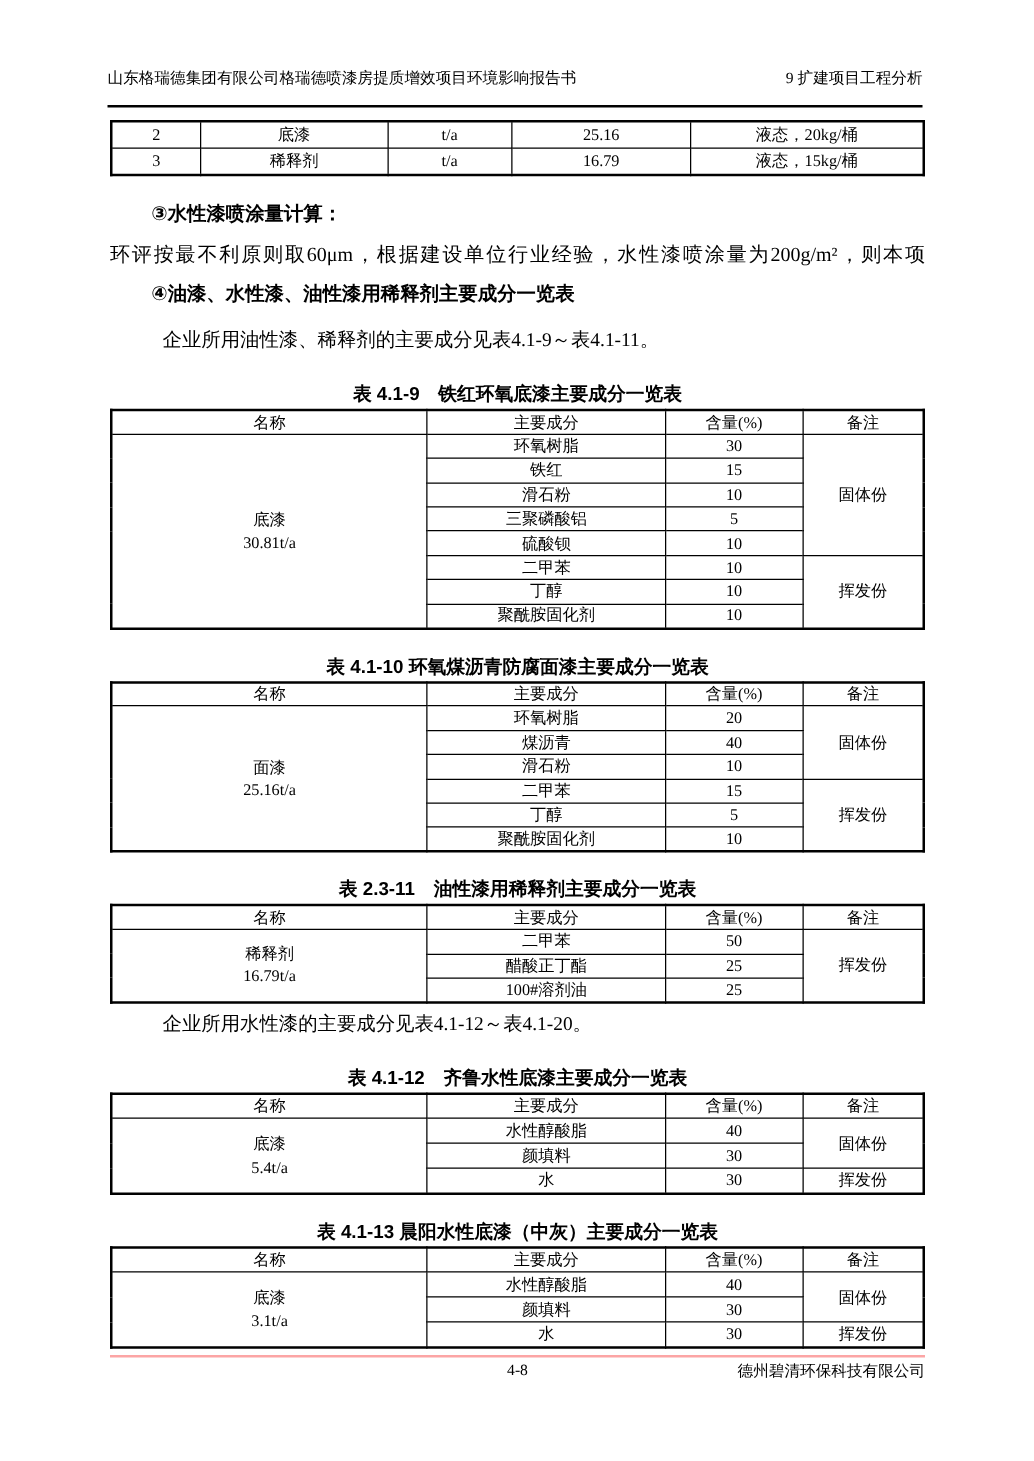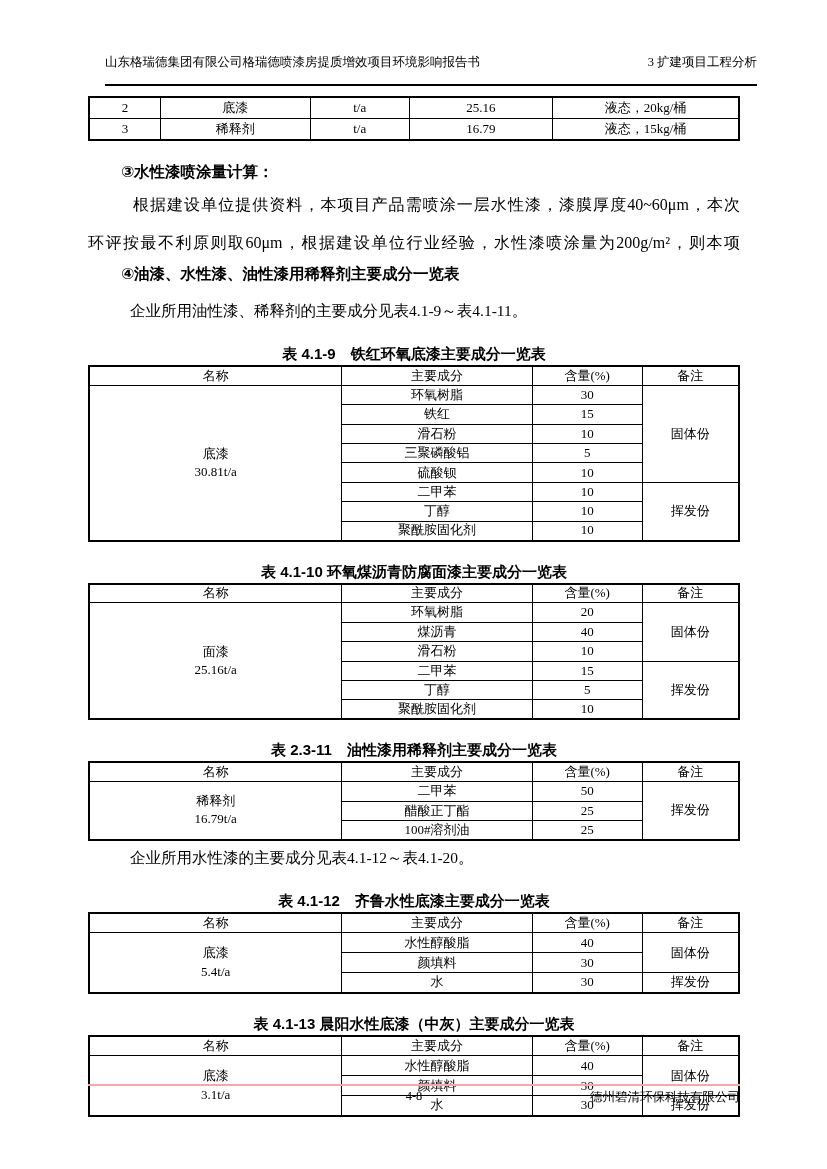--- a/index.html
+++ b/index.html
@@ -4,21 +4,21 @@
 <style>
   html,body { margin:0; padding:0; background:#ffffff; }
   .page {
     position:relative; width:827px; height:1169px; margin:0 auto;
     background:#ffffff; color:#000;
     font-family:"Liberation Serif","DejaVu Serif",serif;
     overflow:hidden;
   }
   
   .header {
-    position:absolute; left:105px; width:652px; top:50px; height:36px;
+    position:absolute; left:86px; width:652px; top:50px; height:36px;
     border-bottom:2px solid #000;
     display:flex; justify-content:space-between; align-items:flex-start;
     font-size:12.5px; padding-top:4px; box-sizing:border-box;
   }
   
   .content { position:absolute; left:88px; top:96px; width:652px; }
 
   
   table.doc-table {
     width:100%; border-collapse:collapse; border:2px solid #000;
@@ -69,21 +69,21 @@
   .footer .pageno { position:absolute; left:0; right:0; top:3px; text-align:center; }
   .footer .company { position:absolute; right:0; top:3px; }
 </style>
 </head>
 <body>
 
 <div class="page">
 
   <div class="header">
     <span>山东格瑞德集团有限公司格瑞德喷漆房提质增效项目环境影响报告书</span>
-    <span>3 扩建项目工程分析</span>
+    <span>9 扩建项目工程分析</span>
   </div>
 
   <div class="content">
 
     <table class="doc-table top-table">
       <colgroup>
         <col style="width:11%">
           <col style="width:23%">
           <col style="width:15.3%">
         <col style="width:22%">
@@ -103,21 +103,20 @@
             <td>t/a</td>
             <td>16.79</td>
             <td>液态，15kg/桶</td>
           </tr>
         </tbody>
     </table>
 
     <h3 class="hd hd3">③水性漆喷涂量计算：</h3>
 
     <div class="para-main" id="para-water-calc">
-        <div class="pline first">根据建设单位提供资料，本项目产品需喷涂一层水性漆，漆膜厚度40~60μm，本次</div>
         <div class="pline">环评按最不利原则取60μm，根据建设单位行业经验，水性漆喷涂量为200g/m²，则本项</div>
       </div>
 
     <h3 class="hd hd4">④油漆、水性漆、油性漆用稀释剂主要成分一览表</h3>
 
     <p class="para-intro">企业所用油性漆、稀释剂的主要成分见表4.1-9～表4.1-11。</p>
 
     <div id="oil-tables">
         <div class="table-title">表 4.1-9　铁红环氧底漆主要成分一览表</div>
         <table class="doc-table comp-table comp-a">

